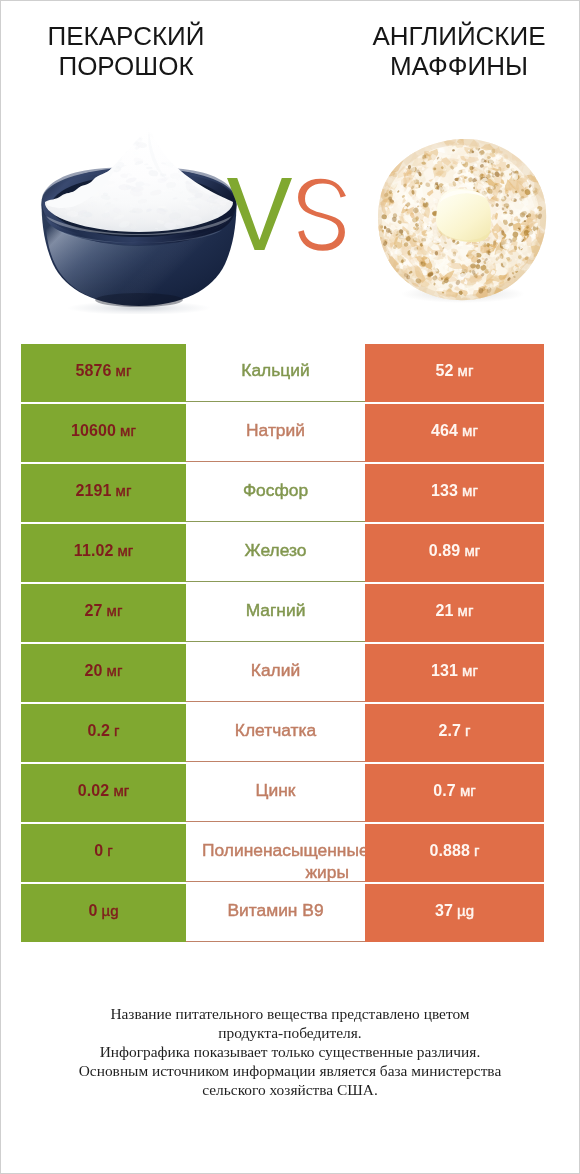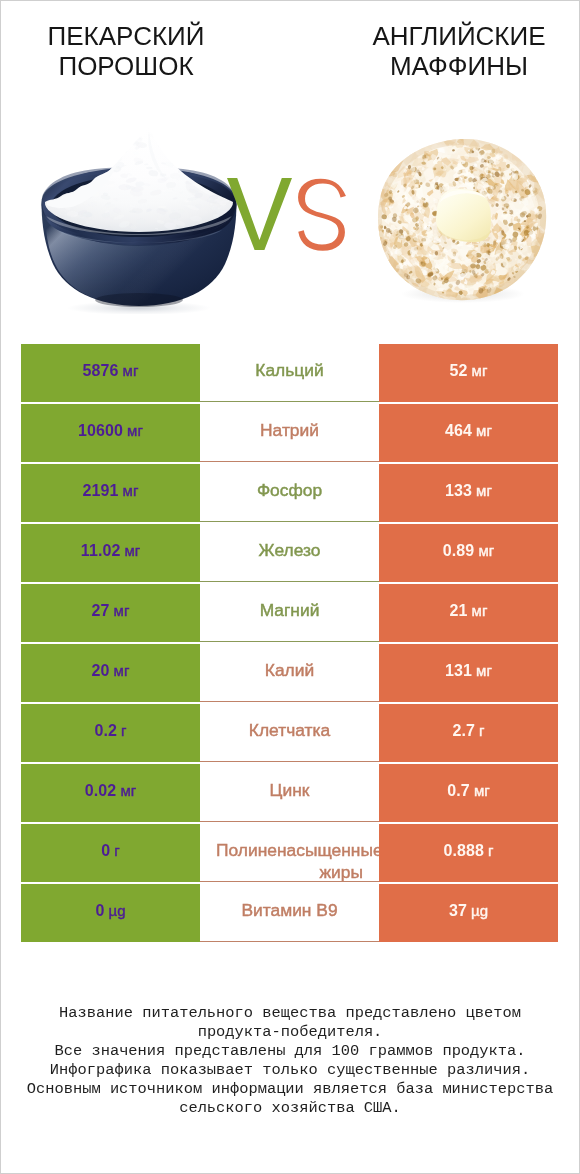--- a/index.html
+++ b/index.html
@@ -12,28 +12,28 @@
   .hleft{left:6px;width:240px;}
   .hright{left:339px;width:240px;justify-content:center;}
   .htitle{font-size:26px;line-height:30px;color:#161616;text-align:center;letter-spacing:0px;}
   .imgs{position:absolute;top:120px;left:0;width:580px;height:215px;}
   .bowl{position:absolute;left:41px;top:8px;}
   .muffin{position:absolute;left:373px;top:16px;}
   .vs{position:absolute;left:227px;top:58px;width:118px;height:72px;}
   .table{position:absolute;left:21px;top:344px;width:537px;}
   .row{display:flex;height:58px;margin-bottom:2px;}
   .cell{display:flex;align-items:center;justify-content:center;box-sizing:border-box;overflow:hidden;}
-  .left{width:179px;background:#80a830;color:#4c1d95;}
+  .left{width:165px;background:#80a830;color:#7f1d1d;}
   .mid{width:179px;background:#fff;}
   .right{width:179px;background:#e06e48;color:#fff6f0;}
   .val{font-weight:bold;font-size:16px;letter-spacing:0.1px;line-height:1;position:relative;top:-2.5px;}
   .unit{font-weight:normal;font-size:15px;margin-left:4px;line-height:1;position:relative;top:-2.5px;-webkit-text-stroke:0.42px currentColor;}
   .label{font-weight:normal;font-size:17.4px;text-align:right;line-height:21px;white-space:nowrap;position:relative;top:-2px;-webkit-text-stroke:0.45px currentColor;}
   .label.wrap{white-space:normal;width:147px;line-height:22.3px;position:relative;top:8.5px;}
-  .footer{position:absolute;left:0;top:1003.8px;width:580px;text-align:center;font-family:Liberation Mono, monospace;font-size:15.4px;line-height:19.1px;color:#1f1f1f;}
+  .footer{position:absolute;left:0;top:1003.8px;width:580px;text-align:center;font-family:Liberation Serif, serif;font-size:15.4px;line-height:19.1px;color:#1f1f1f;}
 </style>
 </head>
 <body>
 
 <div class="page">
     <div class="pageborder"></div>
   <div class="headers">
     <div class="hcol hleft">
       <div class="htitle">ПЕКАРСКИЙ ПОРОШОК</div>
     </div>
@@ -1658,18 +1658,17 @@
         </div>
         <div class="cell right">
           <span class="val">37</span>
           <span class="unit">µg</span>
         </div>
       </div>
     </div>
   <div class="footer" id="ftr">
       <div>Название питательного вещества представлено цветом</div>
       <div>продукта-победителя.</div>
-      <div>Все значения представлены для 100 граммов продукта.</div>
       <div>Инфографика показывает только существенные различия.</div>
       <div>Основным источником информации является база министерства</div>
       <div>сельского хозяйства США.</div>
     </div>
 </div>
 
 </body></html>

